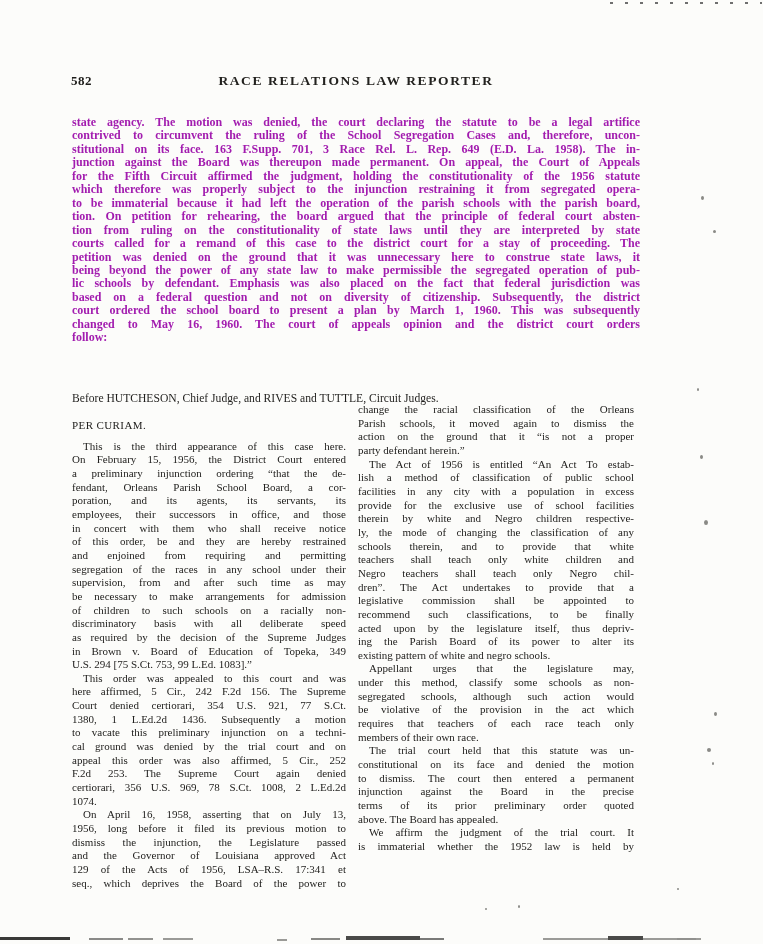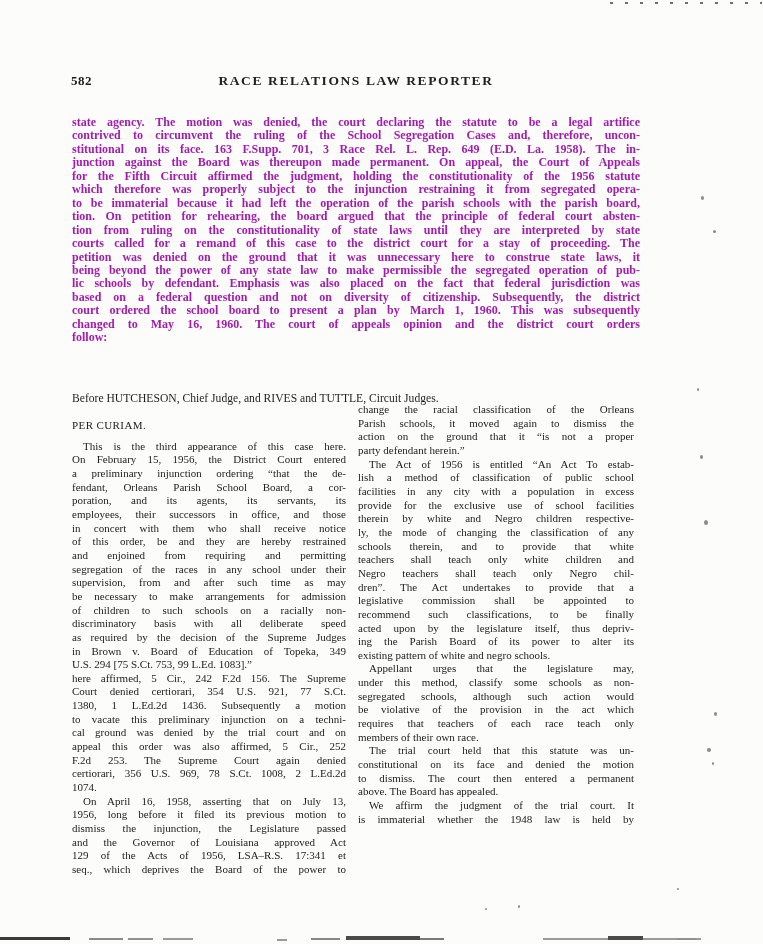--- a/index.html
+++ b/index.html
@@ -115,20 +115,21 @@
       <div class="line">of this order, be and they are hereby restrained</div>
       <div class="line">and enjoined from requiring and permitting</div>
       <div class="line">segregation of the races in any school under their</div>
       <div class="line">supervision, from and after such time as may</div>
       <div class="line">be necessary to make arrangements for admission</div>
       <div class="line">of children to such schools on a racially non-</div>
       <div class="line">discriminatory basis with all deliberate speed</div>
       <div class="line">as required by the decision of the Supreme Judges</div>
       <div class="line">in Brown v. Board of Education of Topeka, 349</div>
       <div class="line last">U.S. 294 [75 S.Ct. 753, 99 L.Ed. 1083].”</div>
+      <div class="line indent">This order was appealed to this court and was</div>
       <div class="line">here affirmed, 5 Cir., 242 F.2d 156. The Supreme</div>
       <div class="line">Court denied certiorari, 354 U.S. 921, 77 S.Ct.</div>
       <div class="line">1380, 1 L.Ed.2d 1436. Subsequently a motion</div>
       <div class="line">to vacate this preliminary injunction on a techni-</div>
       <div class="line">cal ground was denied by the trial court and on</div>
       <div class="line">appeal this order was also affirmed, 5 Cir., 252</div>
       <div class="line">F.2d 253. The Supreme Court again denied</div>
       <div class="line">certiorari, 356 U.S. 969, 78 S.Ct. 1008, 2 L.Ed.2d</div>
       <div class="line last">1074.</div>
       <div class="line indent">On April 16, 1958, asserting that on July 13,</div>
@@ -163,17 +164,19 @@
       <div class="line last">existing pattern of white and negro schools.</div>
       <div class="line indent">Appellant urges that the legislature may,</div>
       <div class="line">under this method, classify some schools as non-</div>
       <div class="line">segregated schools, although such action would</div>
       <div class="line">be violative of the provision in the act which</div>
       <div class="line">requires that teachers of each race teach only</div>
       <div class="line last">members of their own race.</div>
       <div class="line indent">The trial court held that this statute was un-</div>
       <div class="line">constitutional on its face and denied the motion</div>
       <div class="line">to dismiss. The court then entered a permanent</div>
+      <div class="line">injunction against the Board in the precise</div>
+      <div class="line">terms of its prior preliminary order quoted</div>
       <div class="line last">above. The Board has appealed.</div>
       <div class="line indent">We affirm the judgment of the trial court. It</div>
-      <div class="line">is immaterial whether the 1948 law is held by</div>
+      <div class="line">is immaterial whether the 1952 law is held by</div>
     </div>
 </div>
 
 </body></html>

